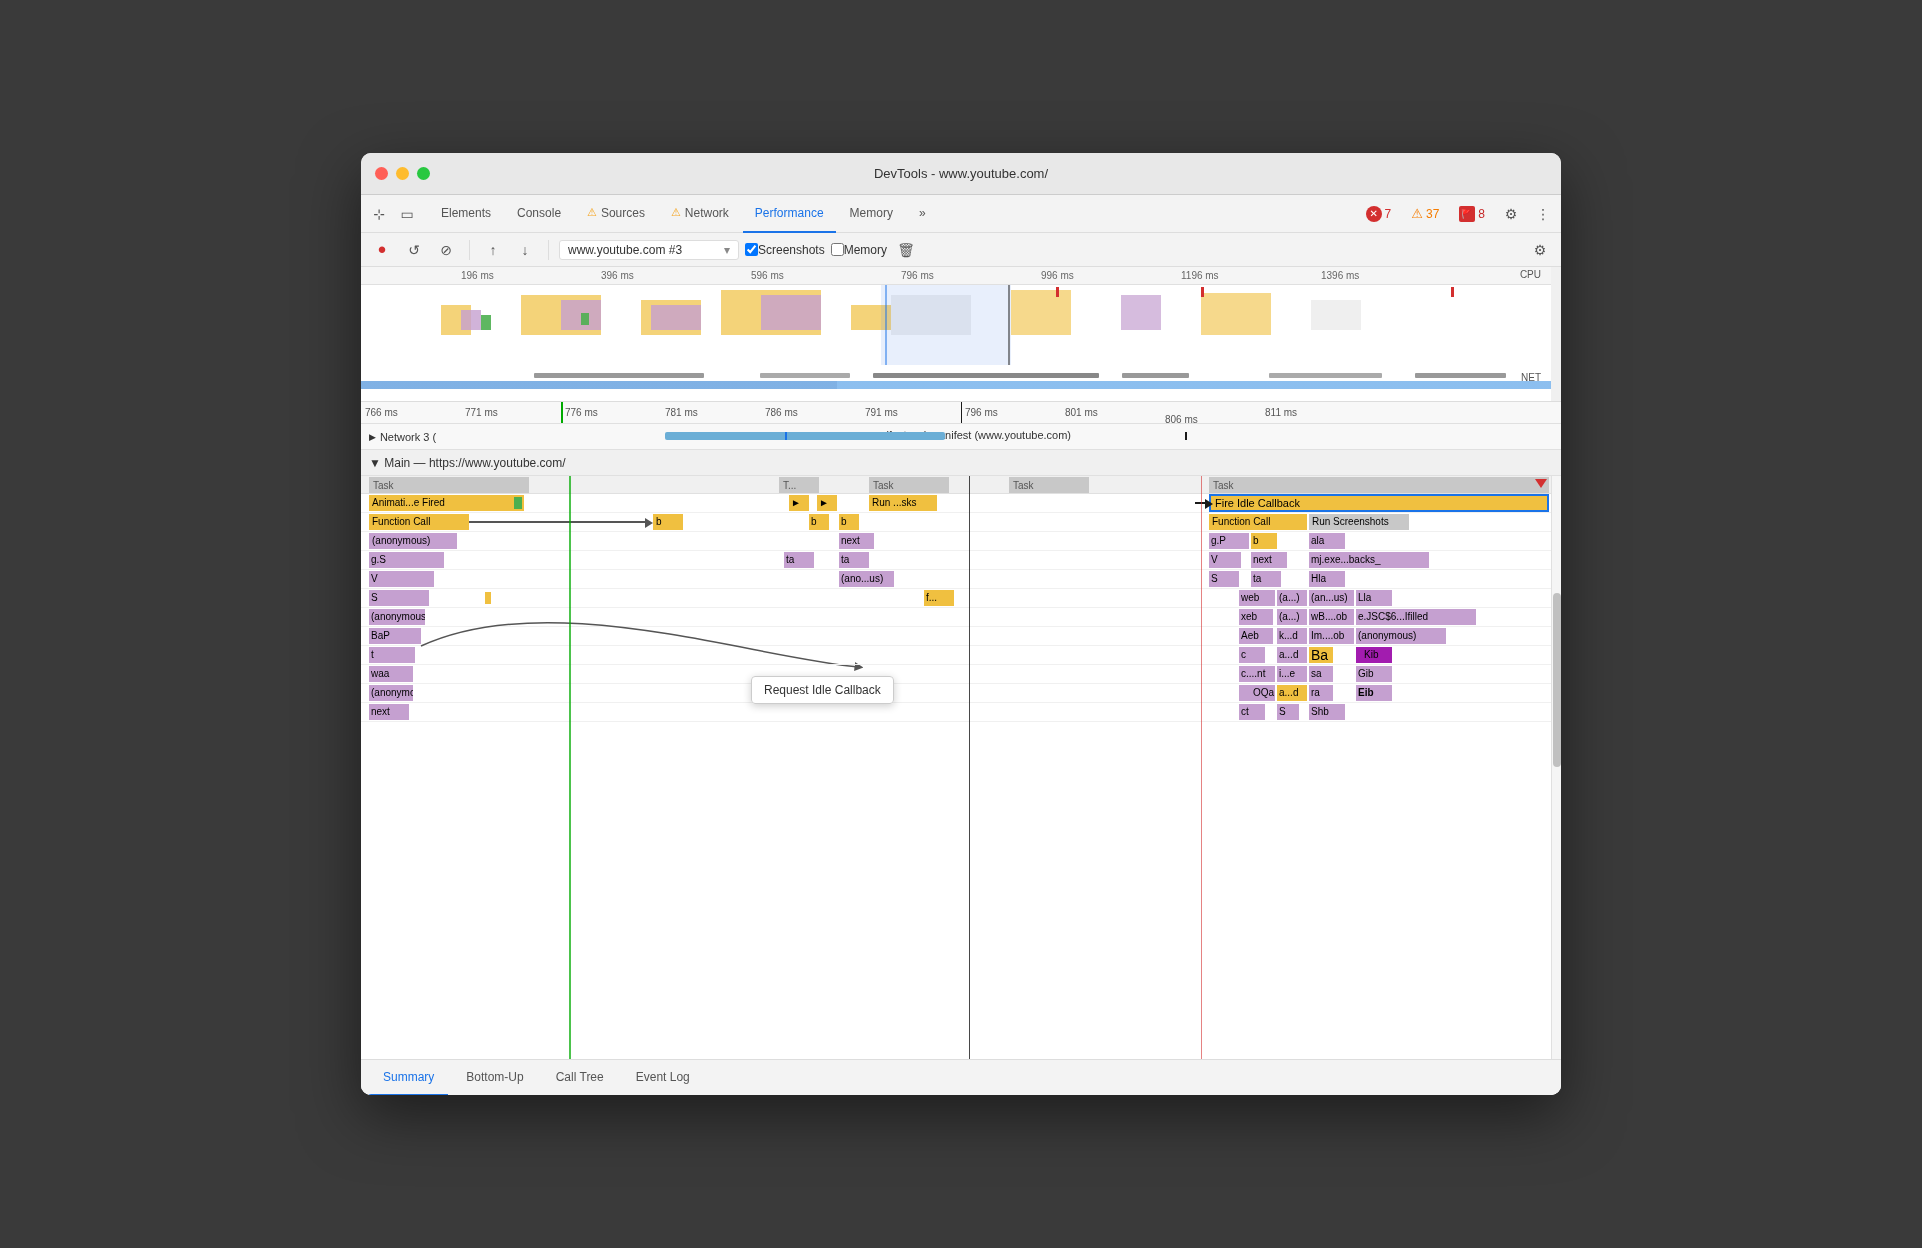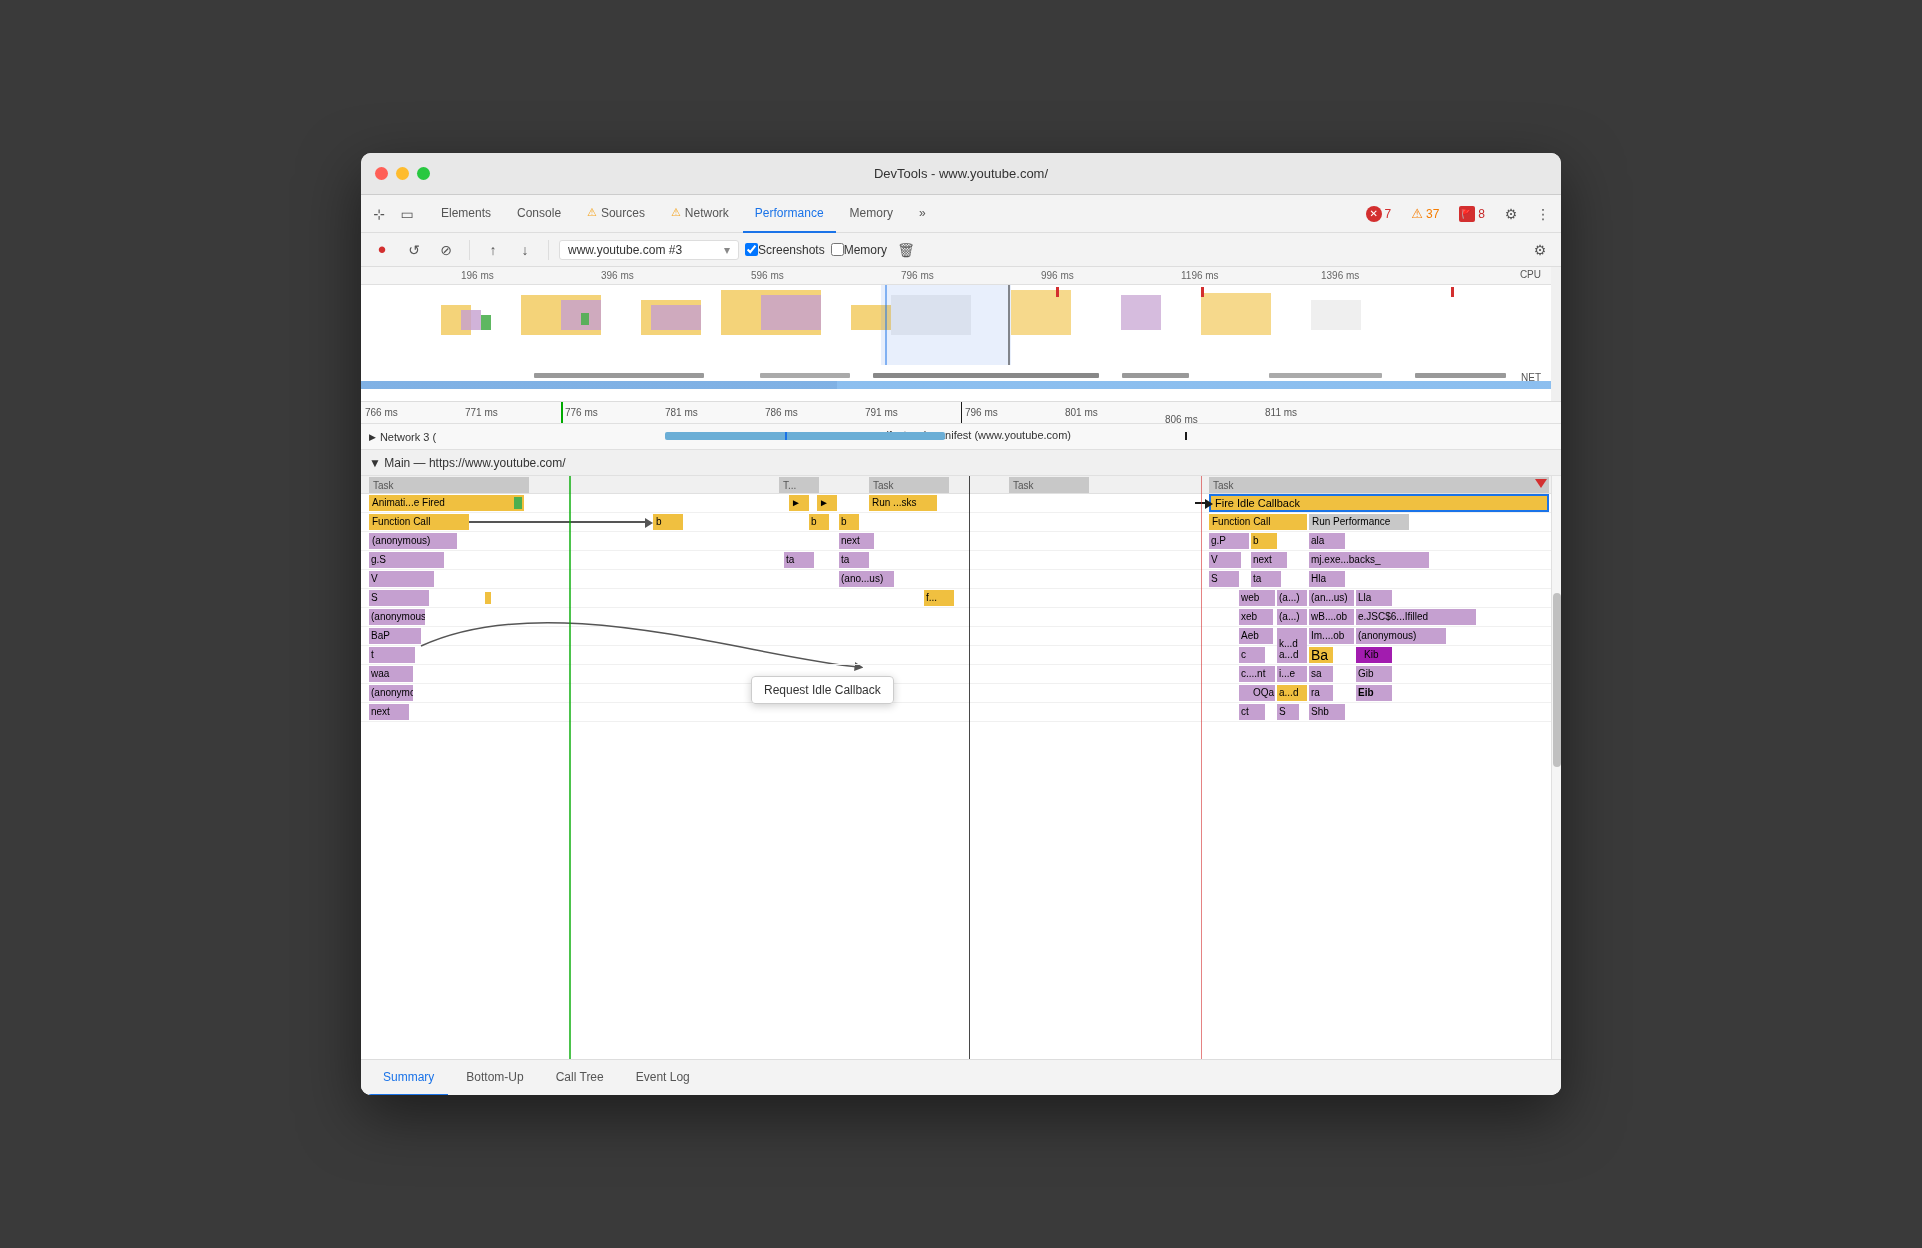--- a/index.html
+++ b/index.html
@@ -482,21 +482,21 @@
           <div style="position:absolute; left:0; top:1px; width:100px; height:16px; background:#f0c040; font-size:10px; display:flex; align-items:center; padding:0 3px; overflow:hidden;" class="fb">Function Call
             
           </div>
 
           <div style="position:absolute; left:100px; top:8px; width:180px; height:2px; background:#555;"></div>
           <div style="position:absolute; left:276px; top:5px; width:0; height:0; border-top:5px solid transparent; border-bottom:5px solid transparent; border-left:8px solid #555;"></div>
           <div style="position:absolute; left:284px; top:1px; width:30px; height:16px; background:#f0c040; font-size:10px; display:flex; align-items:center; padding:0 3px;" class="fb">b</div>
           <div style="position:absolute; left:440px; top:1px; width:20px; height:16px; background:#f0c040; font-size:10px; display:flex; align-items:center; padding:0 2px;" class="fb">b</div>
           <div style="position:absolute; left:470px; top:1px; width:20px; height:16px; background:#f0c040; font-size:10px; display:flex; align-items:center; padding:0 2px;" class="fb">b</div>
           <div style="position:absolute; left:840px; top:1px; width:98px; height:16px; background:#f0c040; font-size:10px; display:flex; align-items:center; padding:0 3px;" class="fb">Function Call</div>
-          <div style="position:absolute; left:940px; top:1px; width:100px; height:16px; background:#c8c8c8; font-size:10px; display:flex; align-items:center; padding:0 3px;" class="fb">Run Performance</div>
+          <div style="position:absolute; left:940px; top:1px; width:100px; height:16px; background:#c8c8c8; font-size:10px; display:flex; align-items:center; padding:0 3px;" class="fb">Run Screenshots</div>
         </div>
       </div>
 
       <div style="display:flex; height:19px; border-bottom:1px solid #f0f0f0; position:relative;">
         <div style="width:8px;"></div>
         <div style="flex:1; position:relative;">
           <div style="position:absolute; left:0; top:1px; width:88px; height:16px; background:#c5a0d0; font-size:10px; display:flex; align-items:center; padding:0 3px;" class="fb">(anonymous)</div>
           <div style="position:absolute; left:470px; top:1px; width:35px; height:16px; background:#c5a0d0; font-size:10px; display:flex; align-items:center; padding:0 2px;" class="fb">next</div>
           <div style="position:absolute; left:840px; top:1px; width:40px; height:16px; background:#c5a0d0; font-size:10px; display:flex; align-items:center; padding:0 2px;" class="fb">g.P</div>
           <div style="position:absolute; left:882px; top:1px; width:26px; height:16px; background:#f0c040; font-size:10px; display:flex; align-items:center; padding:0 2px;" class="fb">b</div>
@@ -559,21 +559,21 @@
 
           <svg style="position:absolute; left:0; top:-90px; width:600px; height:200px; overflow:visible; pointer-events:none;">
             <path d="M 52 109 C 180 50, 380 120, 490 130" stroke="#555" stroke-width="1.5" fill="none" marker-end="url(#arrow)"></path>
             <defs>
               <marker id="arrow" markerWidth="6" markerHeight="6" refX="3" refY="3" orient="auto">
                 <path d="M0,0 L0,6 L6,3 z" fill="#555"></path>
               </marker>
             </defs>
           </svg>
           <div style="position:absolute; left:870px; top:1px; width:34px; height:16px; background:#c5a0d0; font-size:10px; display:flex; align-items:center; padding:0 2px;" class="fb">Aeb</div>
-          <div style="position:absolute; left:908px; top:1px; width:30px; height:16px; background:#c5a0d0; font-size:10px; display:flex; align-items:center; padding:16px 2px;" class="fb">k...d</div>
+          <div style="position:absolute; left:908px; top:1px; width:30px; height:16px; background:#c5a0d0; font-size:10px; display:flex; align-items:center; padding:0 2px;" class="fb">k...d</div>
           <div style="position:absolute; left:940px; top:1px; width:45px; height:16px; background:#c5a0d0; font-size:10px; display:flex; align-items:center; padding:0 2px;" class="fb">Im....ob</div>
           <div style="position:absolute; left:987px; top:1px; width:90px; height:16px; background:#c5a0d0; font-size:10px; display:flex; align-items:center; padding:0 2px;" class="fb">(anonymous)</div>
         </div>
       </div>
 
       <div style="display:flex; height:19px; border-bottom:1px solid #f0f0f0; position:relative;">
         <div style="width:8px;"></div>
         <div style="flex:1; position:relative;">
           <div style="position:absolute; left:0; top:1px; width:46px; height:16px; background:#c5a0d0; font-size:10px; display:flex; align-items:center; padding:0 2px;" class="fb">t</div>
           <div style="position:absolute; left:870px; top:1px; width:26px; height:16px; background:#c5a0d0; font-size:10px; display:flex; align-items:center; padding:0 2px;" class="fb">c</div>

